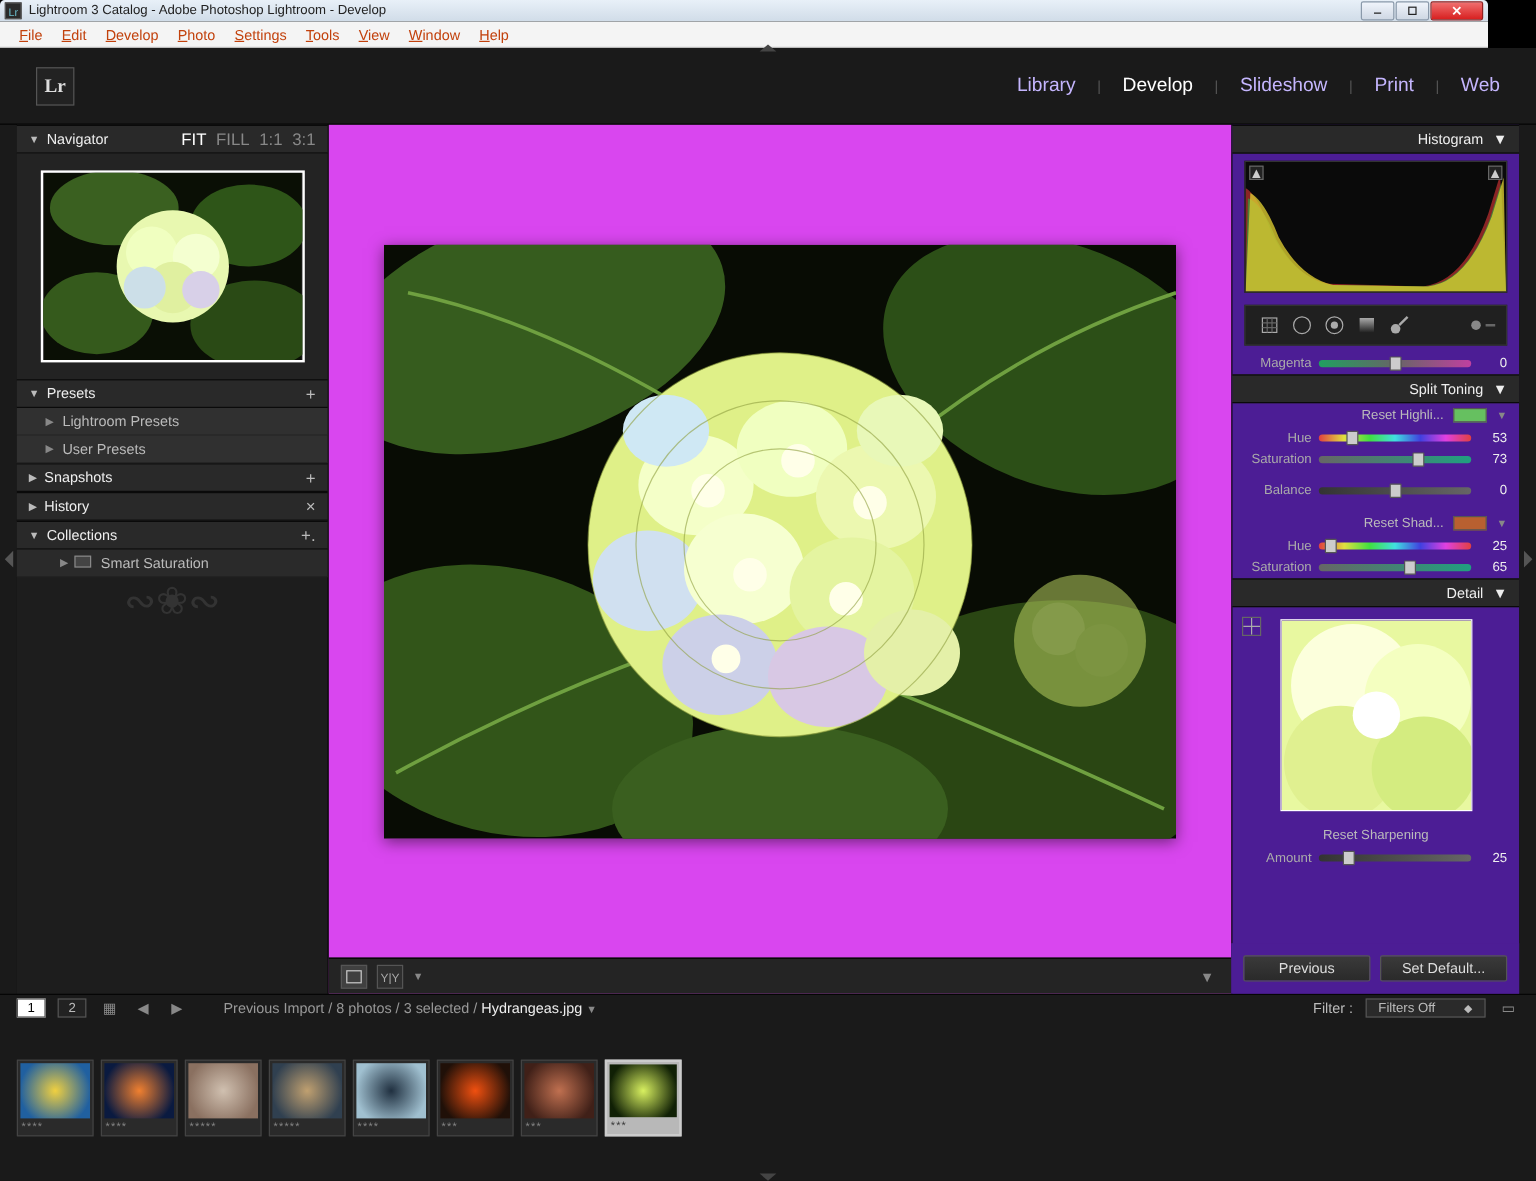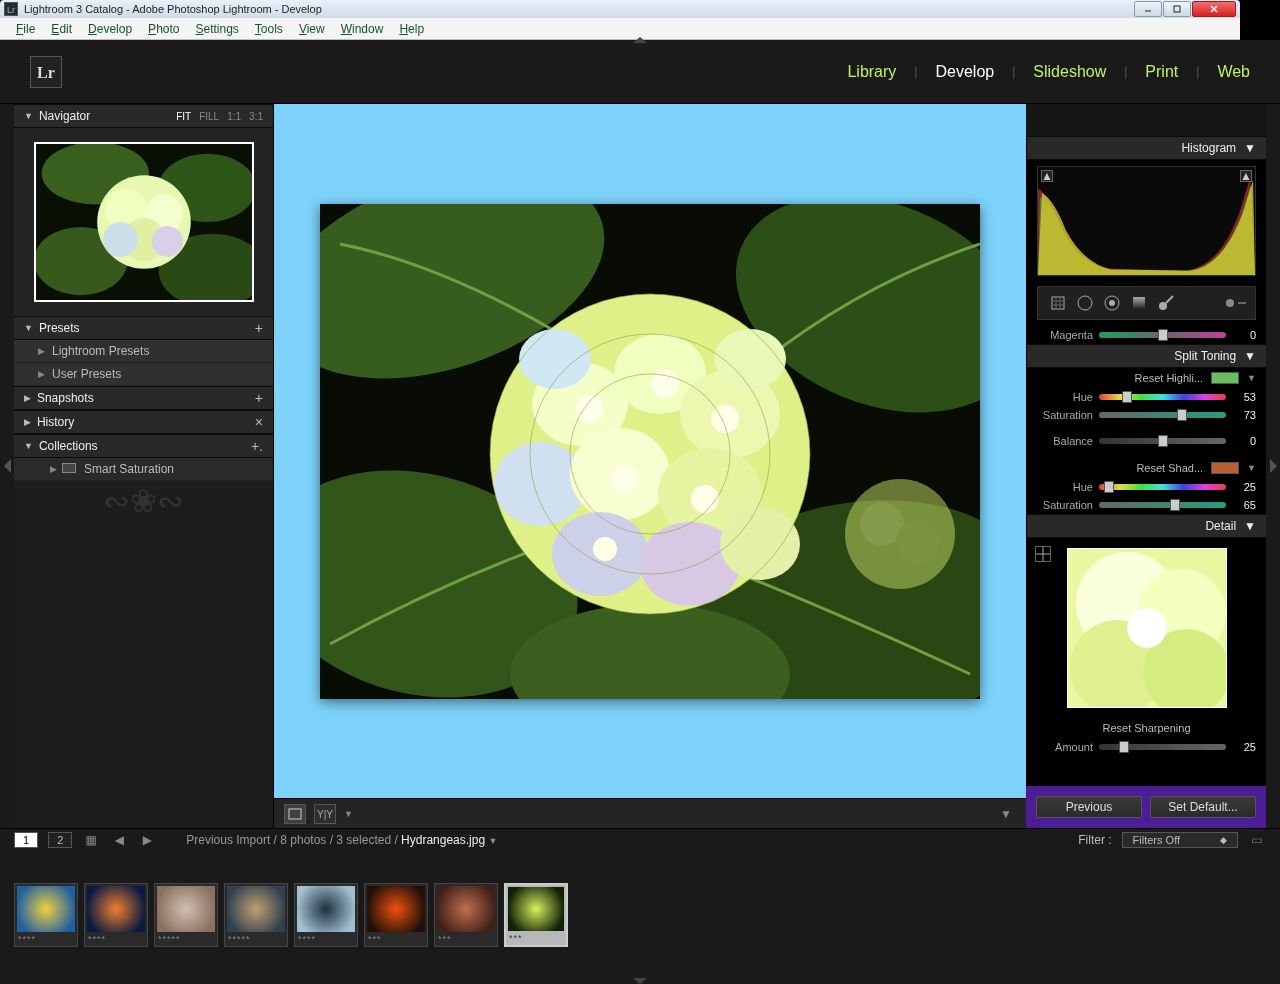--- a/index.html
+++ b/index.html
@@ -10,80 +10,80 @@
   .win-titlebar .tbl { display:flex; align-items:center; gap:6px; }
   .win-titlebar .tbl .lr-ico { width:14px; height:14px; background:#2a2a2a; color:#6abfcf; font:9px/14px sans-serif; text-align:center; border:1px solid #555;}
   .win-titlebar .title-text { font-size:11px; color:#222; }
   .win-controls { display:flex; gap:1px; }
   .win-btn { width:28px; height:16px; background:linear-gradient(#f0f4fb,#cfd8e4); border:1px solid #8a99aa; border-radius:2px; display:flex; align-items:center; justify-content:center;}
   .win-btn.close { background:linear-gradient(#f07070,#d82020); border-color:#902020; color:#fff; width:44px;}
   .win-btn svg { width:10px; height:10px; }
 
   
   .menu-bar { height:22px; background:#f4f4f4; display:flex; align-items:center; padding:0 8px; border-bottom:1px solid #bbb; }
-  .menu-bar .mitem { padding:2px 8px; font-size:12px; color:#14532d; cursor:default; text-decoration:underline; text-decoration-color:transparent; }
+  .menu-bar .mitem { padding:2px 8px; font-size:12px; color:#c2410c; cursor:default; text-decoration:underline; text-decoration-color:transparent; }
   .menu-bar .mitem:first-letter { text-decoration: underline; }
 
   
   .app { position:absolute; top:40px; left:0; right:0; bottom:0; background:#151515; display:flex; flex-direction:column; }
 
   
   .top-strip { height:64px; background:#1a1a1a; border-bottom:1px solid #000; display:flex; align-items:center; justify-content:space-between; padding:0 30px; position:relative; }
   .logo-box { display:flex; align-items:center; gap:12px; }
   .logo-mark { width:32px; height:32px; background:#222; border:1px solid #555; color:#ddd; font:bold 16px/32px serif; text-align:center; }
   .logo-text .l1 { font-size:10px; letter-spacing:2px; color:#888; }
   .logo-text .l2 { font:bold 20px/20px "Segoe UI"; letter-spacing:2px; color:#e0e0e0;}
   .modules { display:flex; gap:18px; align-items:center; }
-  .modules .mod { font-size:16px; color:#bef264; cursor:pointer; }
+  .modules .mod { font-size:16px; color:#c4b5fd; cursor:pointer; }
   .modules .mod.active { color:#fff; }
   .modules .sep { color:#555; }
   .tri-small { position:absolute; left:50%; transform:translateX(-50%); top:-3px; width:14px; height:6px; }
   .tri-small::before{ content:""; border-left:7px solid transparent; border-right:7px solid transparent; border-bottom:6px solid #444; position:absolute;}
 
   
   .content-row { flex:1; display:flex; min-height:0; position:relative;}
   .edge-tab { width:14px; background:#1a1a1a; display:flex; align-items:center; justify-content:center; }
   .edge-tab .etri { width:0;height:0; }
   .edge-tab.left .etri{ border-top:7px solid transparent;border-bottom:7px solid transparent;border-right:7px solid #555;}
   .edge-tab.right .etri{ border-top:7px solid transparent;border-bottom:7px solid transparent;border-left:7px solid #555;}
 
   
   .left-panel { width:260px; background:#1d1d1d; display:flex; flex-direction:column; border-right:1px solid #000;}
   .panel-hdr { height:24px; background:#292929; display:flex; align-items:center; justify-content:space-between; padding:0 10px; border-bottom:1px solid #0a0a0a; border-top:1px solid #0a0a0a; font-size:12px; color:#eee;}
   .panel-hdr .ph-left { display:flex; align-items:center; gap:6px;}
   .panel-hdr .discl { font-size:9px; color:#bbb;}
   .navigator-body { padding:14px; background:#232323; display:flex; flex-direction:column; align-items:center;}
   .nav-thumb { width:220px; height:160px; border:2px solid #fff; position:relative;}
   .nav-thumb .inner-thumb { width:100%; height:100%; }
-  .nav-zoom { display:flex; gap:8px; font-size:10px; color:#888; }
+  .nav-zoom { display:flex; gap:8px; font-size:14px; color:#888; }
   .nav-zoom .zact{ color:#fff; }
 
   .list-item { padding:4px 10px 4px 38px; font-size:12px; color:#bbb; background:#303030; border-bottom:1px solid #252525; position:relative;}
   .list-item .li-tri{ position:absolute; left:24px; top:6px; font-size:9px; color:#888;}
   .sub-item { padding:4px 10px 4px 56px; font-size:12px; color:#bbb; background:#2a2a2a; border-bottom:1px solid #222; position:relative;}
   .sub-item .li-tri{ position:absolute; left:36px; top:6px; font-size:9px; color:#888;}
   .sub-item .cicon{ position:absolute; left:48px; top:5px; width:14px;height:10px; border:1px solid #888; background:#444;}
   .sub-item.withicon{ padding-left:70px;}
   .hdr-btn { font-size:14px; color:#bbb; }
   .ornament { width:100%; height:40px; display:flex; align-items:center; justify-content:center; color:#333; font-size:32px;}
   .copypaste { display:flex; gap:10px; padding:10px 18px; background:#1d1d1d; position:absolute; bottom:0; left:14px; width:260px;}
   .cp-btn { flex:1; height:22px; background:linear-gradient(#3a3a3a,#2a2a2a); border:1px solid #555; border-radius:2px; text-align:center; line-height:20px; font-size:12px; color:#ddd;}
 
   
-  .center-area { flex:1; background:#7dd3fc; display:flex; flex-direction:column; position:relative;}
+  .center-area { flex:1; background:#d946ef; display:flex; flex-direction:column; position:relative;}
   .center-area .main-photo-wrap{ flex:1; display:flex; align-items:center; justify-content:center; padding:24px; }
   .main-photo { width:660px; height:495px; box-shadow:0 3px 12px rgba(0,0,0,0.5); position:relative;}
   .center-toolbar { height:30px; background:#242424; display:flex; align-items:center; padding:0 10px; gap:8px; border-top:1px solid #000;}
   .ct-btn{ width:22px;height:20px;border:1px solid #555; background:#2e2e2e; display:flex;align-items:center;justify-content:center;}
   .ct-btn.sel{ background:#404040; }
   .ct-sep{ flex:1; }
   .ct-drop{ width:20px;height:20px; display:flex;align-items:center;justify-content:center; color:#888;}
 
   
-  .right-panel { width:240px; background:#000000; display:flex; flex-direction:column; border-left:1px solid #000;margin-top:32px; }
+  .right-panel { width:240px; background:#4c1d95; display:flex; flex-direction:column; border-left:1px solid #000; }
   .rp-hdr { height:24px; background:#292929; display:flex; align-items:center; justify-content:flex-end; padding:0 10px; gap:8px; font-size:12px; color:#eee; border-top:1px solid #0a0a0a;border-bottom:1px solid #0a0a0a;}
   .histogram { height:110px; margin:6px 10px; border:1px solid #333; background:#0a0a0a; position:relative;}
   .histogram svg{ width:100%; height:100%; }
   .hist-clip{ position:absolute; top:3px; width:12px;height:12px; border:1px solid #666; background:#222; display:flex;align-items:center;justify-content:center;}
   .hist-clip.left{ left:3px;} .hist-clip.right{ right:3px;}
   .tool-strip { height:34px; margin:4px 10px 6px; border:1px solid #333; background:#202020; display:flex; align-items:center; justify-content:space-around; padding:0 6px;}
   .ts-tool { width:22px; height:22px; display:flex; align-items:center; justify-content:center; color:#aaa;}
 
   .slider-row { display:flex; align-items:center; padding:3px 10px; gap:6px; font-size:11px;}
   .slider-row .s-label { width:56px; text-align:right; color:#aaa;}
@@ -104,21 +104,21 @@
 
   
   .filmstrip { height:156px; background:#1a1a1a; border-top:1px solid #000; display:flex; flex-direction:column;}
   .fs-top { height:22px; display:flex; align-items:center; padding:0 14px; gap:10px; font-size:12px; color:#bbb;}
   .fs-top .page-btn{ padding:0 8px; border:1px solid #555; background:#222; height:16px; line-height:14px; font-size:11px;}
   .fs-top .page-btn.sel{ background:#fff; color:#000;}
   .fs-top .iconbtn{ width:18px;height:16px; display:flex;align-items:center;justify-content:center; color:#888;}
   .fs-top .bc{ color:#999;}
   .fs-top .bc .cur{ color:#eee;}
   .fs-top .spacer{ flex:1;}
-  .fs-top .filter-sel{ padding:1px 10px; border:1px solid #555; background:#2a2a2a; font-size:11px; display:flex; align-items:center; gap:40px;}
+  .fs-top .filter-sel{ padding:1px 10px; border:1px solid #555; background:#2a2a2a; font-size:11px; display:flex; align-items:center; gap:24px;}
   .fs-strip { flex:1; display:flex; align-items:center; padding:6px 14px; gap:6px;}
   .film-cell{ width:64px; height:64px; background:#2a2a2a; border:1px solid #444; display:flex;flex-direction:column;}
   .film-cell .fc-img{ flex:1; margin:2px; }
   .film-cell .fc-rating{ height:12px; color:#888; font-size:9px; padding:0 3px; letter-spacing:1px;}
   .film-cell.sel{ border:2px solid #ccc; background:#b8b8b8;}
   .film-cell.sel .fc-rating{ color:#333;}
   .fs-bot-tri{ height:6px; display:flex; justify-content:center;}
   .fs-bot-tri::before{ content:""; border-left:7px solid transparent; border-right:7px solid transparent; border-top:6px solid #444;}
 
   

